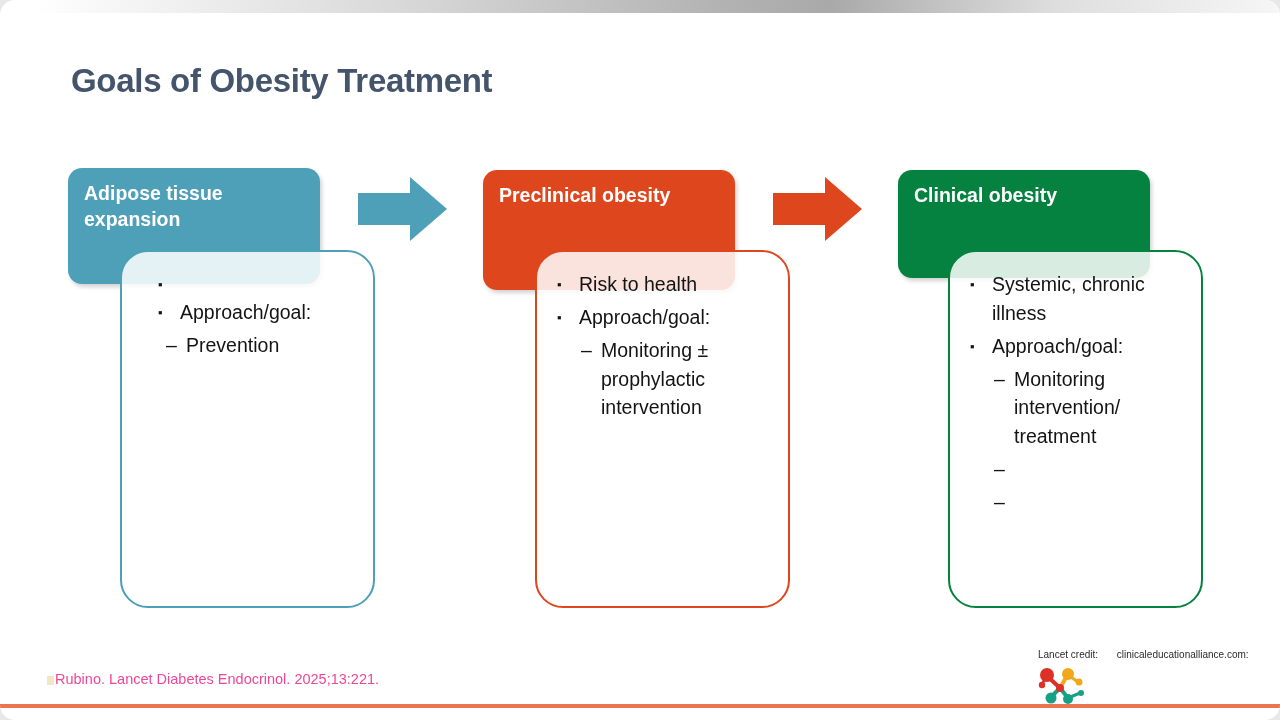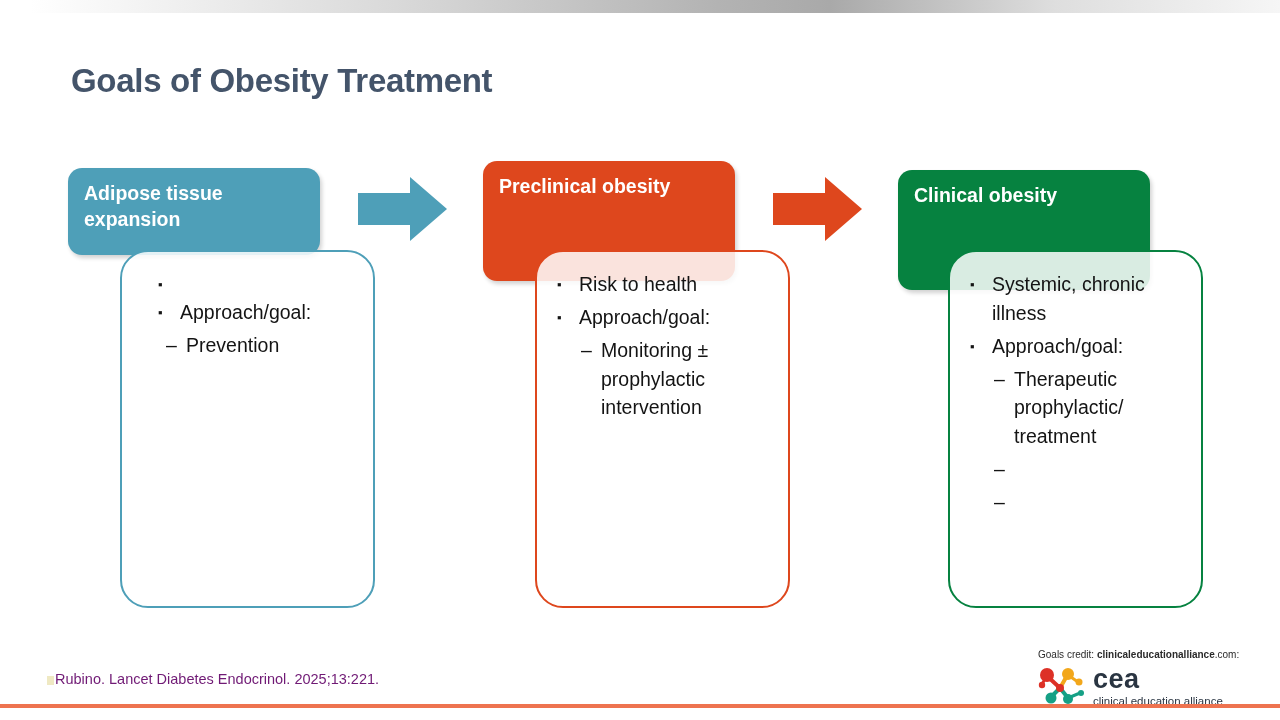--- a/index.html
+++ b/index.html
@@ -3,20 +3,21 @@
 <meta charset="utf-8">
 <style>
   * { margin: 0; padding: 0; box-sizing: border-box; }
   html, body { background: #e8e8e8; }
   .slide {
     position: relative;
     width: 1280px; height: 720px;
     background: #ffffff;
     overflow: hidden;
     font-family: "Liberation Sans", sans-serif;
+    border-radius: 15px;
   }
   .topbar {
     position: absolute; left: 30px; top: 0; width: 1250px; height: 13px;
     background: linear-gradient(to right, #ffffff 0%, #d8d8d8 30%, #b3b3b3 55%, #a9a9a9 64%, #dedede 82%, #f6f6f6 100%);
   }
   .title {
     position: absolute; left: 71px; top: 62px;
     font-size: 33px; font-weight: 700; color: #44546A; letter-spacing: -0.3px;
   }
   .col { position: absolute; }
@@ -47,50 +48,50 @@
   .bullet .marker { flex: 0 0 22px; }
   .bullet.lvl1 .marker { font-size: 13px; padding-top: 5px; }
   .bullet.lvl2 { padding-left: 24px; }
   .col-first .bullet.lvl2 { padding-left: 8px; }
   .bullet.lvl2 .marker { flex: 0 0 20px; }
   .arrow { position: absolute; z-index: 1; width: 90px; height: 66px; }
   .arrow svg { display: block; width: 100%; height: 100%; }
   .arrow polygon { fill: var(--accent); }
   .citation {
     position: absolute; left: 55px; top: 671px;
-    font-size: 14.5px; color: #701a75;
+    font-size: 14.5px; color: #ec4899;
   }
   .citation-tick {
     position: absolute; left: 47px; top: 676px; width: 7px; height: 9px;
     background: #efe9c3;
   }
   .credit { position: absolute; left: 1038px; top: 649px; width: 230px; }
   .credit-line { font-size: 10px; color: #2b2b2b; white-space: nowrap; }
-  .credit-line .bold { font-weight: 700; }
+  .credit-line .bold { font-weight: 400; margin-left: 16px; }
   .logo-row { position: absolute; left: 0; top: 17px; display: flex; align-items: flex-start; }
   .logo-icon { width: 48px; height: 44px; margin-right: 7px; }
   .logo-text-block { padding-top: 2px; }
   .logo-name { font-size: 27px; line-height: 0.85; font-weight: 600; color: #2a3542; letter-spacing: 0.5px; }
   .logo-tagline { font-size: 11.5px; color: #2a3542; margin-top: 4px; white-space: nowrap; }
   .bottomline {
     position: absolute; left: 0; top: 704px; width: 1280px; height: 4px;
     background: #ee7350;
   }
 </style>
 </head>
 <body>
 
 <div class="slide">
 
   <div class="topbar"></div>
 
   <div class="title">Goals of Obesity Treatment</div>
 
   <div class="col col-first" style="--accent: #4E9FB8;">
-    <div class="hdr" style="left:68px; top:168px; height:87px;">Adipose tissue expansion</div>
+    <div class="hdr" style="left:68px; top:168px; height:116px;">Adipose tissue expansion</div>
     <div class="content" style="left:120px; top:250px;">
       <div class="bullets">
           <div class="bullet lvl1">
             <span class="marker">▪</span>
           </div>
           <div class="bullet lvl1">
             <span class="marker">▪</span>
             <span class="btext">Approach/goal:</span>
           </div>
           <div class="bullet lvl2">
@@ -101,21 +102,21 @@
     </div>
   </div>
 
   <div class="arrow" style="left: 358px; top: 176px; --accent: #4E9FB8;">
     <svg viewBox="0 0 90 66" xmlns="http://www.w3.org/2000/svg">
       <polygon points="0,17 52,17 52,1 89,33 52,65 52,49 0,49"></polygon>
     </svg>
   </div>
 
   <div class="col" style="--accent: #DE471D;">
-    <div class="hdr" style="left:483px; top:161px; height:120px;">Preclinical obesity</div>
+    <div class="hdr" style="left:483px; top:170px; height:120px;">Preclinical obesity</div>
     <div class="content" style="left:535px; top:250px;">
       <div class="bullets">
           <div class="bullet lvl1">
             <span class="marker">▪</span>
             <span class="btext">Risk to health</span>
           </div>
           <div class="bullet lvl1">
             <span class="marker">▪</span>
             <span class="btext">Approach/goal:</span>
           </div>
@@ -127,72 +128,68 @@
     </div>
   </div>
 
   <div class="arrow" style="left: 773px; top: 176px; --accent: #DE471D;">
     <svg viewBox="0 0 90 66" xmlns="http://www.w3.org/2000/svg">
       <polygon points="0,17 52,17 52,1 89,33 52,65 52,49 0,49"></polygon>
     </svg>
   </div>
 
   <div class="col" style="--accent: #068240;">
-    <div class="hdr" style="left:898px; top:170px; height:120px;">Clinical obesity</div>
+    <div class="hdr" style="left:898px; top:170px; height:108px;">Clinical obesity</div>
     <div class="content" style="left:948px; top:250px;">
       <div class="bullets">
           <div class="bullet lvl1">
             <span class="marker">▪</span>
             <span class="btext">Systemic, chronic illness</span>
           </div>
           <div class="bullet lvl1">
             <span class="marker">▪</span>
             <span class="btext">Approach/goal:</span>
           </div>
           <div class="bullet lvl2">
             <span class="marker">–</span>
-            <span class="btext">Therapeutic prophylactic/​treatment</span>
+            <span class="btext">Monitoring intervention/​treatment</span>
           </div>
           <div class="bullet lvl2">
             <span class="marker">–</span>
           </div>
           <div class="bullet lvl2">
             <span class="marker">–</span>
           </div>
         </div>
     </div>
   </div>
 
   <div class="citation-tick"></div>
   <div class="citation">Rubino. Lancet Diabetes Endocrinol. 2025;13:221.</div>
 
   <div class="credit">
-    <div class="credit-line"><span>Goals credit: </span><span class="bold">clinicaleducationalliance</span><span>.com:</span></div>
+    <div class="credit-line"><span>Lancet credit: </span><span class="bold">clinicaleducationalliance</span><span>.com:</span></div>
     <div class="logo-row">
       <svg class="logo-icon" viewBox="0 0 48 44" xmlns="http://www.w3.org/2000/svg">
         <g stroke-linecap="round">
           <line x1="9" y1="10" x2="22" y2="22" stroke="#DD3127" stroke-width="4"></line>
           <line x1="30" y1="8" x2="22" y2="22" stroke="#F2A71B" stroke-width="4"></line>
           <line x1="40" y1="16" x2="30" y2="9" stroke="#F2A71B" stroke-width="3"></line>
           <line x1="13" y1="31" x2="22" y2="22" stroke="#16A085" stroke-width="4"></line>
           <line x1="30" y1="32" x2="22" y2="22" stroke="#16A085" stroke-width="4"></line>
           <line x1="42" y1="27" x2="30" y2="32" stroke="#16A085" stroke-width="3"></line>
           <line x1="4" y1="18" x2="9" y2="10" stroke="#DD3127" stroke-width="3"></line>
         </g>
         <circle cx="9" cy="9" r="7" fill="#DD3127"></circle>
         <circle cx="4" cy="19" r="3.2" fill="#DD3127"></circle>
         <circle cx="30" cy="8" r="6" fill="#F2A71B"></circle>
         <circle cx="41" cy="16" r="3.5" fill="#F2A71B"></circle>
         <circle cx="22" cy="22" r="4" fill="#DD3127"></circle>
         <circle cx="13" cy="32" r="5.5" fill="#16A085"></circle>
         <circle cx="30" cy="33" r="5" fill="#16A085"></circle>
         <circle cx="43" cy="27" r="3" fill="#16A085"></circle>
       </svg>
-      <div class="logo-text-block">
-        <div class="logo-name">cea</div>
-        <div class="logo-tagline">clinical education alliance</div>
-      </div>
     </div>
   </div>
 
   <div class="bottomline"></div>
 
 </div>
 
 </body></html>

